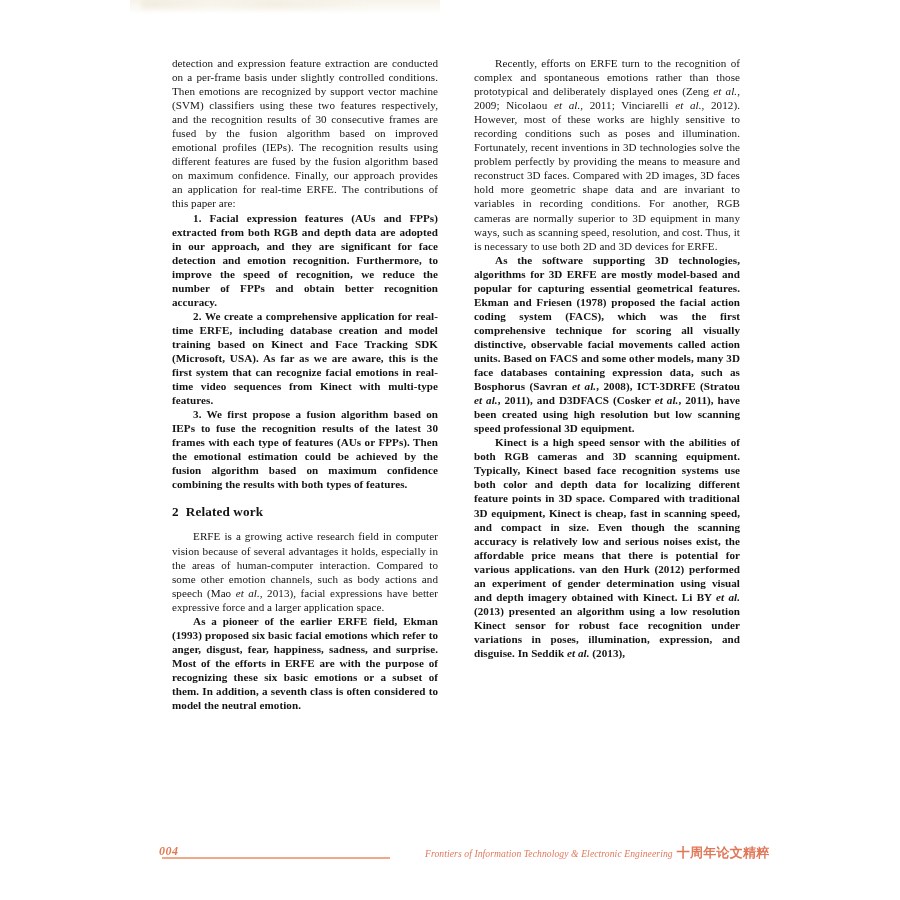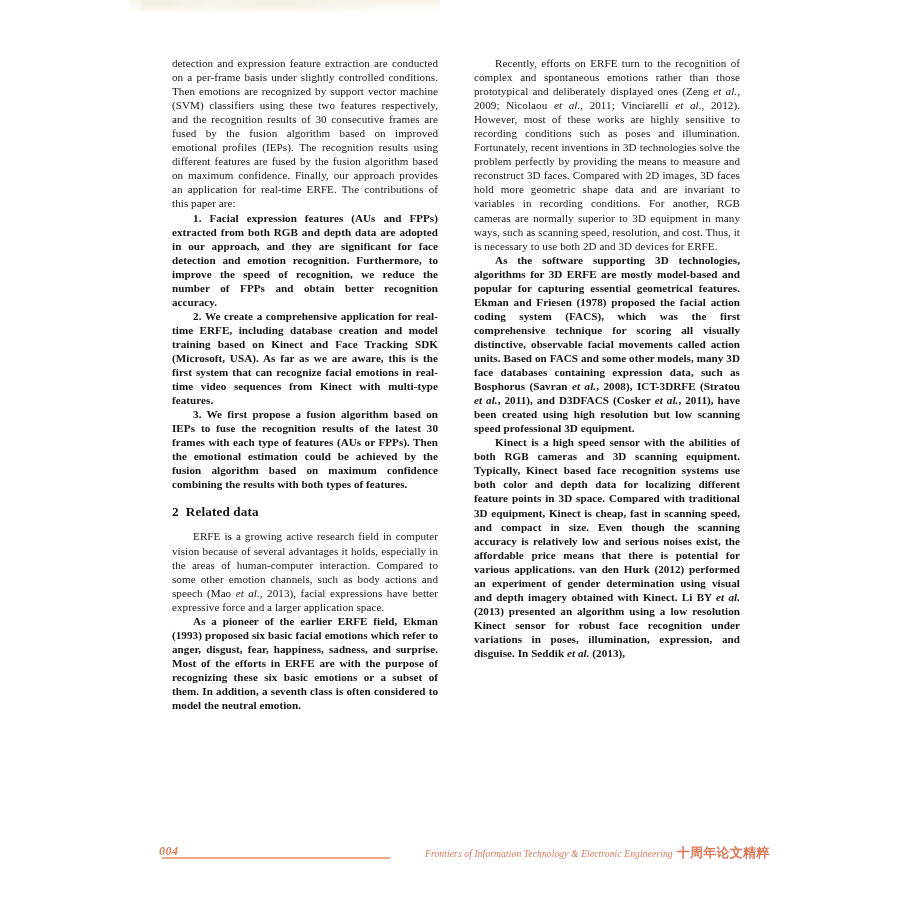--- a/index.html
+++ b/index.html
@@ -145,21 +145,21 @@
 
   <div id="scan-artifact"></div>
 
   <div id="columns">
 
     <div class="col" id="left-column">
         <p class="body" id="p-intro-continued">detection and expression feature extraction are conducted on a per-frame basis under slightly controlled conditions. Then emotions are recognized by support vector machine (SVM) classifiers using these two features respectively, and the recognition results of 30 consecutive frames are fused by the fusion algorithm based on improved emotional profiles (IEPs). The recognition results using different features are fused by the fusion algorithm based on maximum confidence. Finally, our approach provides an application for real-time ERFE. The contributions of this paper are:</p>
         <p class="body indent" id="p-contribution-1">1. Facial expression features (AUs and FPPs) extracted from both RGB and depth data are adopted in our approach, and they are significant for face detection and emotion recognition. Furthermore, to improve the speed of recognition, we reduce the number of FPPs and obtain better recognition accuracy.</p>
         <p class="body indent" id="p-contribution-2">2. We create a comprehensive application for real-time ERFE, including database creation and model training based on Kinect and Face Tracking SDK (Microsoft, USA). As far as we are aware, this is the first system that can recognize facial emotions in real-time video sequences from Kinect with multi-type features.</p>
         <p class="body indent" id="p-contribution-3">3. We first propose a fusion algorithm based on IEPs to fuse the recognition results of the latest 30 frames with each type of features (AUs or FPPs). Then the emotional estimation could be achieved by the fusion algorithm based on maximum confidence combining the results with both types of features.</p>
-        <h2 class="section-heading"><span class="num">2</span><span>Related data</span></h2>
+        <h2 class="section-heading"><span class="num">2</span><span>Related work</span></h2>
         <p class="body indent" id="p-related-1">ERFE is a growing active research field in computer vision because of several advantages it holds, especially in the areas of human-computer interaction. Compared to some other emotion channels, such as body actions and speech (Mao <i>et al.</i>, 2013), facial expressions have better expressive force and a larger application space.</p>
         <p class="body indent" id="p-related-2">As a pioneer of the earlier ERFE field, Ekman (1993) proposed six basic facial emotions which refer to anger, disgust, fear, happiness, sadness, and surprise. Most of the efforts in ERFE are with the purpose of recognizing these six basic emotions or a subset of them. In addition, a seventh class is often considered to model the neutral emotion.</p>
       </div>
 
     <div class="col" id="right-column">
         <p class="body indent" id="p-recently">Recently, efforts on ERFE turn to the recognition of complex and spontaneous emotions rather than those prototypical and deliberately displayed ones (Zeng <i>et al.</i>, 2009; Nicolaou <i>et al.</i>, 2011; Vinciarelli <i>et al.</i>, 2012). However, most of these works are highly sensitive to recording conditions such as poses and illumination. Fortunately, recent inventions in 3D technologies solve the problem perfectly by providing the means to measure and reconstruct 3D faces. Compared with 2D images, 3D faces hold more geometric shape data and are invariant to variables in recording conditions. For another, RGB cameras are normally superior to 3D equipment in many ways, such as scanning speed, resolution, and cost. Thus, it is necessary to use both 2D and 3D devices for ERFE.</p>
         <p class="body indent" id="p-software">As the software supporting 3D technologies, algorithms for 3D ERFE are mostly model-based and popular for capturing essential geometrical features. Ekman and Friesen (1978) proposed the facial action coding system (FACS), which was the first comprehensive technique for scoring all visually distinctive, observable facial movements called action units. Based on FACS and some other models, many 3D face databases containing expression data, such as Bosphorus (Savran <i>et al.</i>, 2008), ICT-3DRFE (Stratou <i>et al.</i>, 2011), and D3DFACS (Cosker <i>et al.</i>, 2011), have been created using high resolution but low scanning speed professional 3D equipment.</p>
         <p class="body indent" id="p-kinect">Kinect is a high speed sensor with the abilities of both RGB cameras and 3D scanning equipment. Typically, Kinect based face recognition systems use both color and depth data for localizing different feature points in 3D space. Compared with traditional 3D equipment, Kinect is cheap, fast in scanning speed, and compact in size. Even though the scanning accuracy is relatively low and serious noises exist, the affordable price means that there is potential for various applications. van den Hurk (2012) performed an experiment of gender determination using visual and depth imagery obtained with Kinect. Li BY <i>et al.</i> (2013) presented an algorithm using a low resolution Kinect sensor for robust face recognition under variations in poses, illumination, expression, and disguise. In Seddik <i>et al.</i> (2013),</p>
       </div>
 

